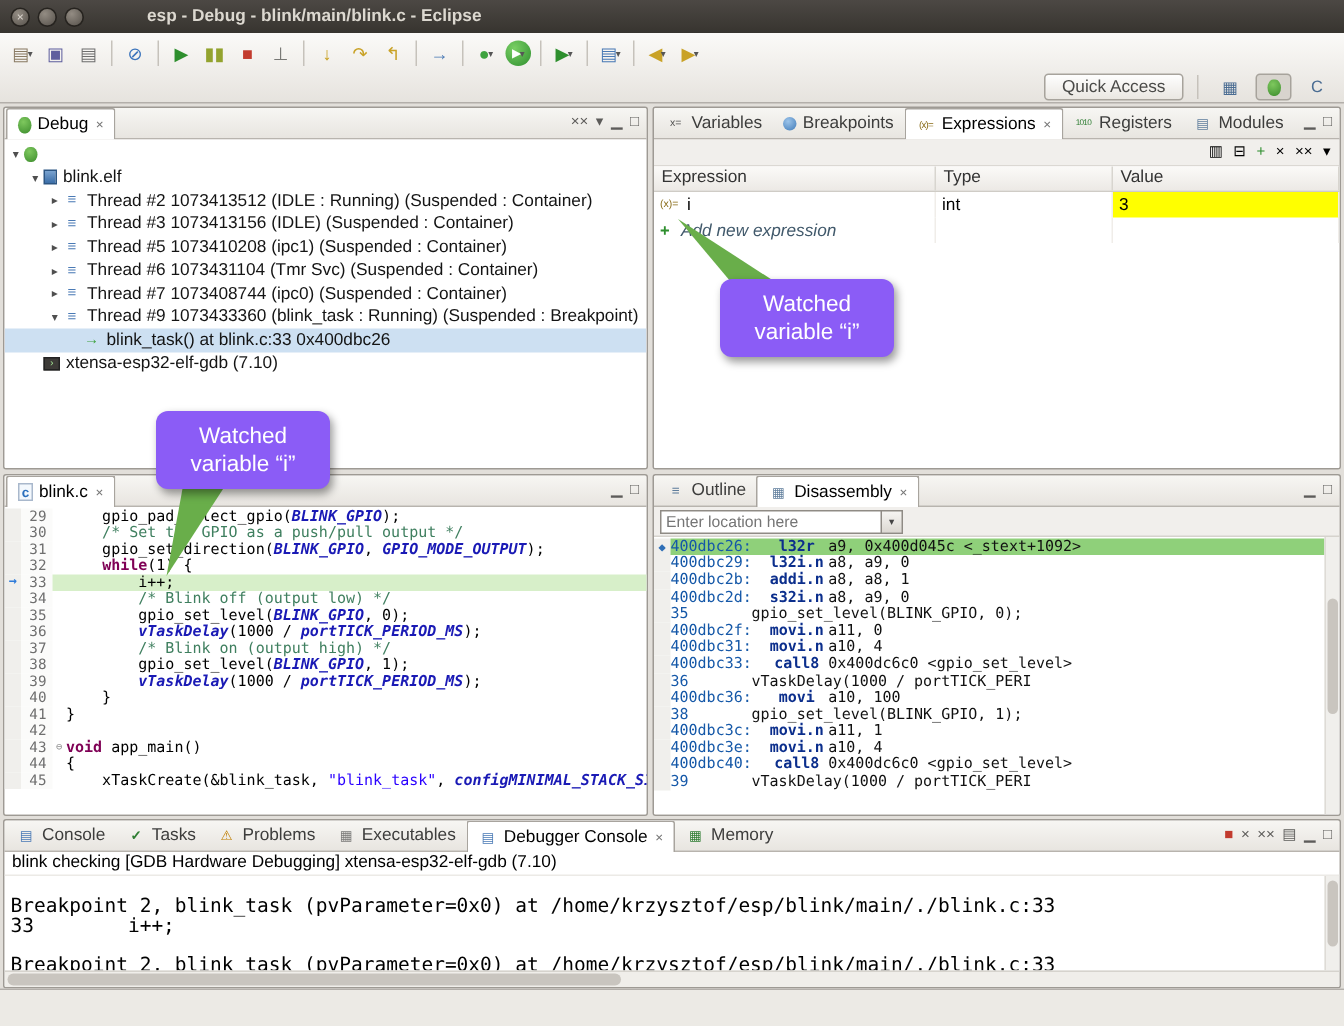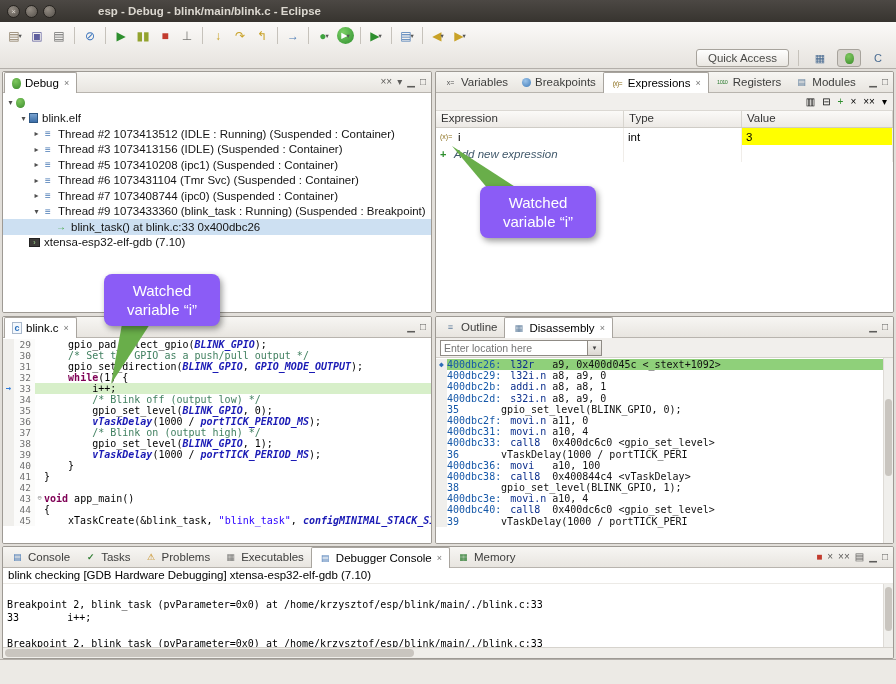--- a/index.html
+++ b/index.html
@@ -136,31 +136,31 @@
   .loc-dd { width:14px; height:16px; border:1px solid #8f8b85; border-left:none;
             background:linear-gradient(#f6f5f2,#dcd8d2); font-size:7px; display:flex;
             align-items:center; justify-content:center; color:#444; }
   .dwrap { flex:1; display:flex; background:#fff; overflow:hidden; }
   .dlist { flex:1; font-family:"DejaVu Sans Mono",monospace; font-size:10px; padding-top:1px; }
   .dline { height:11.2px; line-height:11.2px; display:flex; white-space:pre; }
   .dgut { width:11px; flex:none; text-align:center; font-size:8px; color:#2f6fb7; background:#f0efec; line-height:11px; }
   .dtext { flex:1; }
   .dline.cur .dtext { background:#8fd07a; }
   .daddr { color:#1558a8; }
-  .dmn { color:#0b2e8c; font-weight:normal; display:inline-block; margin-left:9px; min-width:42px; }
+  .dmn { color:#0b2e8c; font-weight:bold; display:inline-block; margin-left:9px; min-width:42px;text-align:center; }
   .dops { color:#111; }
   .dnum { color:#1558a8; display:inline-block; min-width:20px; }
   .dsrc { color:#111; padding-left:34px; }
 
   
   .console { flex:none; height:113px; margin:0 2px; }
   .con-header { height:16px; flex:none; background:#fff; border-bottom:1px solid #eceae6;
                 font-size:11.5px; color:#000; padding:1px 5px; white-space:nowrap; }
   .con-wrap { flex:1; display:flex; background:#fff; overflow:hidden; }
-  .con-body { flex:1; font-family:"DejaVu Sans Mono",monospace; font-size:10px; line-height:13px;
+  .con-body { flex:1; font-family:"DejaVu Sans Mono",monospace; font-size:13px; line-height:13px;
               padding:1px 4px; }
   .con-line { min-height:13px; white-space:pre; }
   .con-hscroll { height:11px; flex:none; background:#f0eeea; border-top:1px solid #d6d3cd; position:relative; }
   .hthumb { position:absolute; top:1px; height:8px; left:2px; width:46%; background:#c9c5bf; border-radius:4px; }
 
   
   .statusbar { flex:1; background:#eceae5; border-top:1px solid #b3afaa; }
 
   
   .tails { position:absolute; left:0; top:0; width:896px; height:684px; pointer-events:none; z-index:40; }
@@ -466,22 +466,22 @@
             <div class="dline cur"><span class="dgut">◆</span><span class="dtext"><span class="daddr">400dbc26:</span><span class="dmn">l32r</span><span class="dops">a9, 0x400d045c &lt;_stext+1092&gt;</span></span></div>
             <div class="dline"><span class="dgut"></span><span class="dtext"><span class="daddr">400dbc29:</span><span class="dmn">l32i.n</span><span class="dops">a8, a9, 0</span></span></div>
             <div class="dline"><span class="dgut"></span><span class="dtext"><span class="daddr">400dbc2b:</span><span class="dmn">addi.n</span><span class="dops">a8, a8, 1</span></span></div>
             <div class="dline"><span class="dgut"></span><span class="dtext"><span class="daddr">400dbc2d:</span><span class="dmn">s32i.n</span><span class="dops">a8, a9, 0</span></span></div>
             <div class="dline"><span class="dgut"></span><span class="dtext"><span class="dnum">35</span><span class="dsrc">gpio_set_level(BLINK_GPIO, 0);</span></span></div>
             <div class="dline"><span class="dgut"></span><span class="dtext"><span class="daddr">400dbc2f:</span><span class="dmn">movi.n</span><span class="dops">a11, 0</span></span></div>
             <div class="dline"><span class="dgut"></span><span class="dtext"><span class="daddr">400dbc31:</span><span class="dmn">movi.n</span><span class="dops">a10, 4</span></span></div>
             <div class="dline"><span class="dgut"></span><span class="dtext"><span class="daddr">400dbc33:</span><span class="dmn">call8</span><span class="dops">0x400dc6c0 &lt;gpio_set_level&gt;</span></span></div>
             <div class="dline"><span class="dgut"></span><span class="dtext"><span class="dnum">36</span><span class="dsrc">vTaskDelay(1000 / portTICK_PERI</span></span></div>
             <div class="dline"><span class="dgut"></span><span class="dtext"><span class="daddr">400dbc36:</span><span class="dmn">movi</span><span class="dops">a10, 100</span></span></div>
-            <div class="dline"><span class="dgut"></span><span class="dtext"><span class="daddr">400dbc38:</span><span class="dmn">call8</span><span class="dops">0x400844c4 &lt;vTaskDelay&gt;</span></span></div>
             <div class="dline"><span class="dgut"></span><span class="dtext"><span class="dnum">38</span><span class="dsrc">gpio_set_level(BLINK_GPIO, 1);</span></span></div>
+            <div class="dline"><span class="dgut"></span><span class="dtext"><span class="daddr">400dbc3c:</span><span class="dmn">movi.n</span><span class="dops">a11, 1</span></span></div>
             <div class="dline"><span class="dgut"></span><span class="dtext"><span class="daddr">400dbc3e:</span><span class="dmn">movi.n</span><span class="dops">a10, 4</span></span></div>
             <div class="dline"><span class="dgut"></span><span class="dtext"><span class="daddr">400dbc40:</span><span class="dmn">call8</span><span class="dops">0x400dc6c0 &lt;gpio_set_level&gt;</span></span></div>
             <div class="dline"><span class="dgut"></span><span class="dtext"><span class="dnum">39</span><span class="dsrc">vTaskDelay(1000 / portTICK_PERI</span></span></div>
           </div>
         <div class="vscroll">
           <div class="vthumb" style="top:22%;height:42%;"></div>
         </div>
       </div>
     </section>
   </div>

